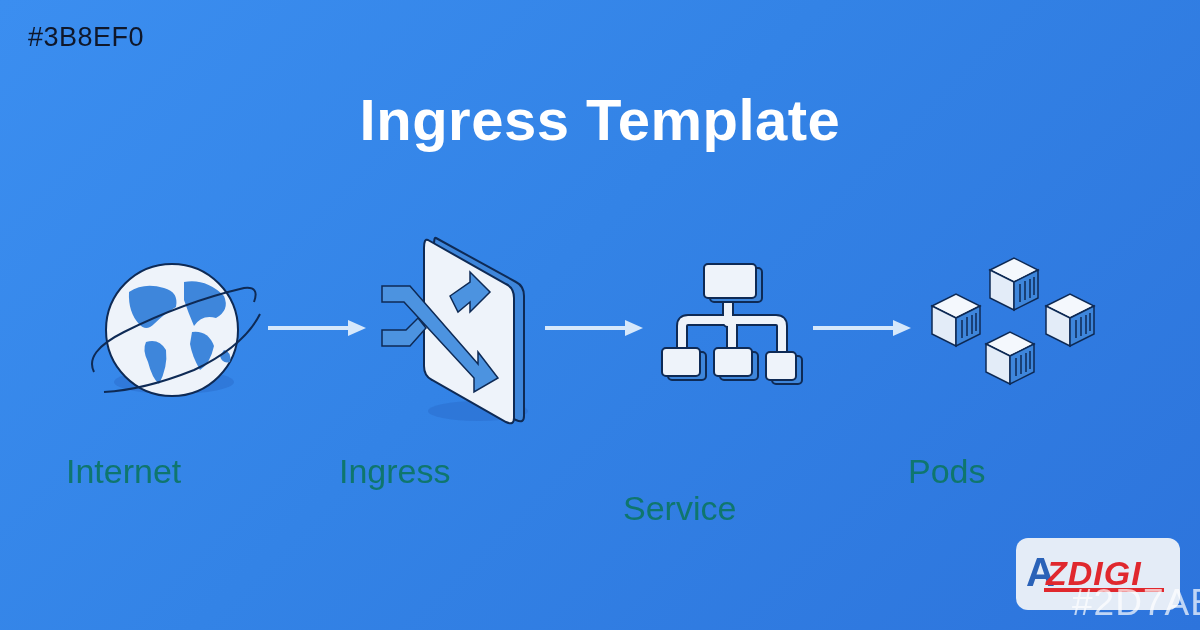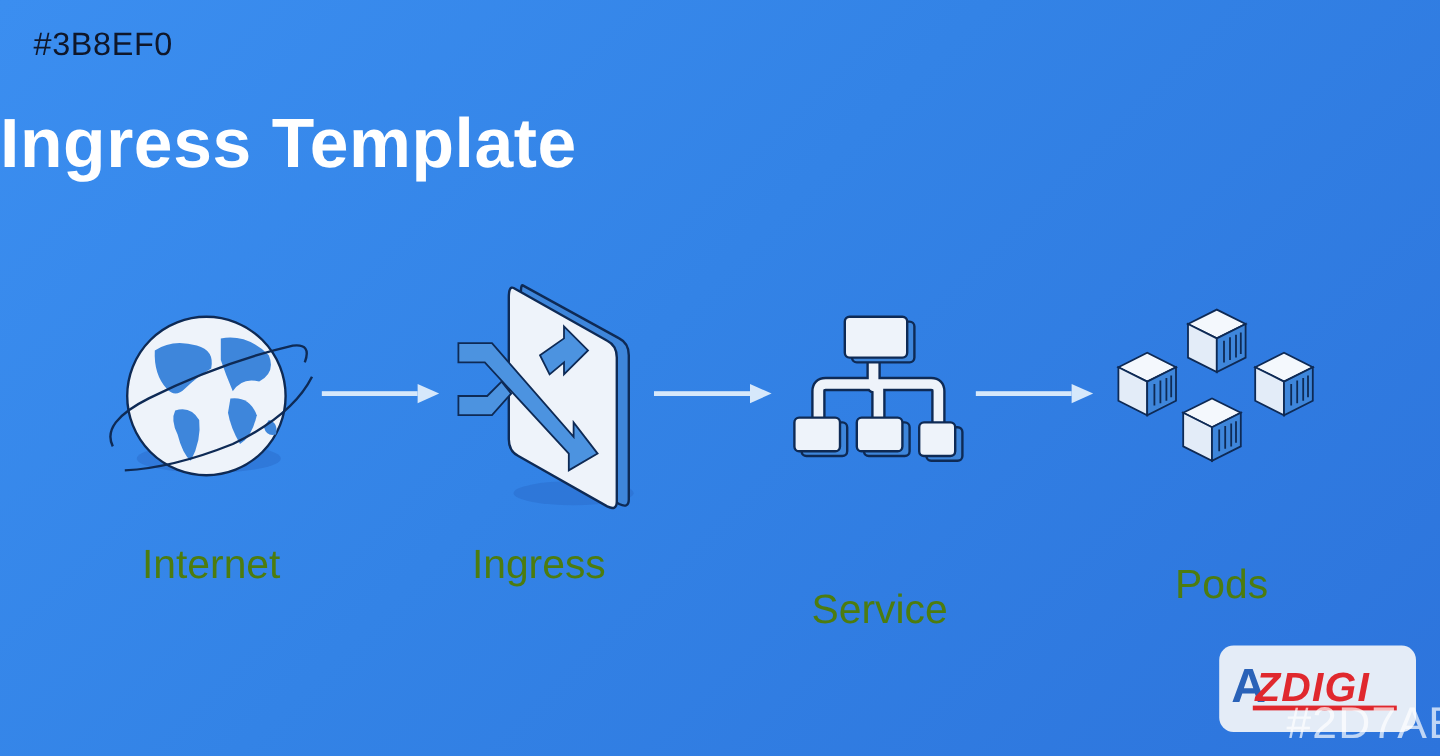--- a/index.html
+++ b/index.html
@@ -7,28 +7,28 @@
     width: 1200px; height: 630px; overflow: hidden; position: relative;
     background: linear-gradient(135deg, #3B8EF0 0%, #3383E6 45%, #2D74DC 100%);
     font-family: "Liberation Sans", "DejaVu Sans", sans-serif;
     color: #fff;
   }
   .hex-top {
     position: absolute; left: 28px; top: 22px;
     font-size: 27px; color: #0f172a; letter-spacing: 0.5px;
   }
   .title {
-    position: absolute; left: 0; right: 0; top: 86px; text-align: left;
+    position: absolute; left: 0; right: 0; top: 86px; text-align: center;
     font-size: 58px; font-weight: bold; color: #FFFFFF; letter-spacing: 0.5px;
   }
   .node { position: absolute; }
   .node svg { display: block; }
   .label {
-    position: absolute; top: 452px; width: 220px; text-align: center;
-    font-size: 34px; color: #4d7c0f; font-weight: normal;
+    position: absolute; top: 452px; width: 220px; 
+    font-size: 34px; color: #0f766e; font-weight: normal;
   }
   .arrow { position: absolute; top: 318px; }
   .logo-card {
     position: absolute; left: 1016px; top: 538px; width: 164px; height: 72px;
     background: #E4ECF7; border-radius: 12px;
   }
   .logo-text {
     position: absolute; left: 30px; top: 16px; font-size: 34px; font-weight: bold;
     color: #E0282E; letter-spacing: 1px; font-style: italic;
   }
@@ -117,20 +117,20 @@
         <polygon points="24,24 48,12 48,40 24,52" fill="#3E86DB" stroke="#0E2A55" stroke-width="1.5"></polygon>
         <path d="M30,26 L30,44 M35,23 L35,42 M40,21 L40,40 M44,19 L44,37" stroke="#0E2A55" stroke-width="1.5"></path>
       </g>
     </defs>
     <use href="#cube" x="62" y="4"></use>
     <use href="#cube" x="4" y="40"></use>
     <use href="#cube" x="118" y="40"></use>
     <use href="#cube" x="58" y="78"></use>
   </svg>
 </div>
-<div class="label" style="left:908px;margin-top:16px;">Pods</div>
+<div class="label" style="left:908px;">Pods</div>
 
 <div class="logo-card">
   <span class="logo-a">A</span>
   <span class="logo-text">ZDIGI</span>
   <div class="logo-tag"></div>
 </div>
 <div class="hex-bottom">#2D7AE0</div>
 
 </body></html>

